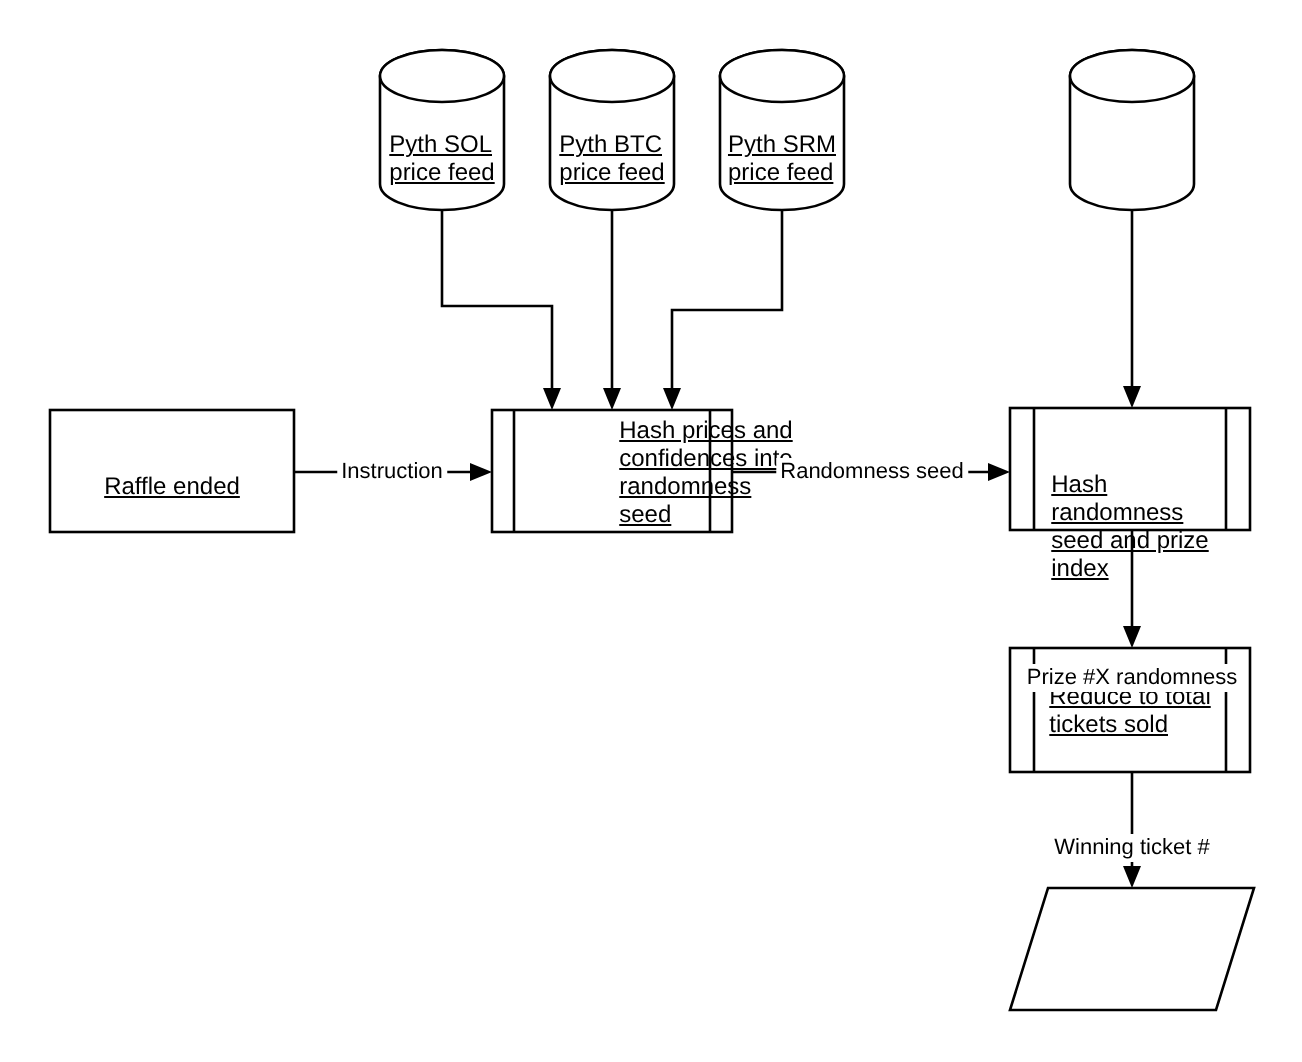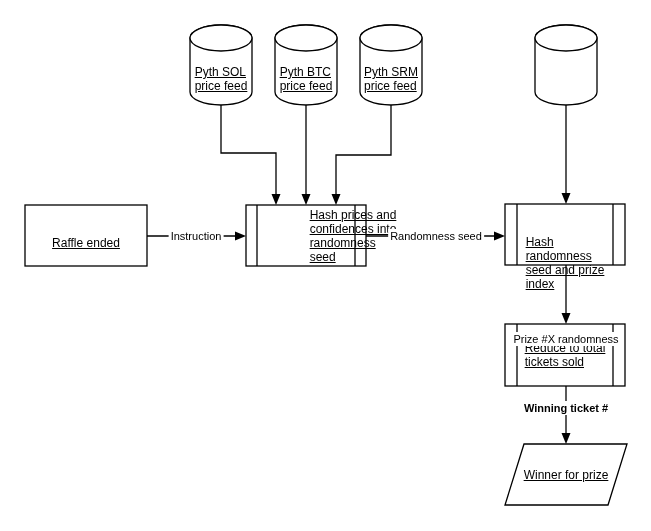--- a/index.html
+++ b/index.html
@@ -133,20 +133,19 @@
   <div class="node-label" style="left:258px; top:205px; width:96px; height:61px;margin-left:47px;">Hash prices and
 confidences into
 randomness
 seed</div>
   <div class="node-label" style="left:518px; top:204px; width:94px; height:61px;margin-top:28px;">Hash
 randomness
 seed and prize
 index</div>
   <div class="node-label" style="left:518px; top:324px; width:94px; height:62px;">Reduce to total
 tickets sold</div>
-  <div class="node-label" style="left:514px; top:444px; width:104px; height:61px;">Winner for prize</div>
 
   <div class="edge-label" style="left:196px; top:236px;">Instruction</div>
   <div class="edge-label" style="left:436px; top:236px;">Randomness seed</div>
   <div class="edge-label" style="left:566px; top:295px;margin-top:44px;">Prize #X randomness</div>
-  <div class="edge-label" style="left:566px; top:408px;font-weight:bold;">Winning ticket #</div>
+  <div class="edge-label" style="left:566px; top:424px;">Winning ticket #</div>
 
 </div>
 
 </body></html>

